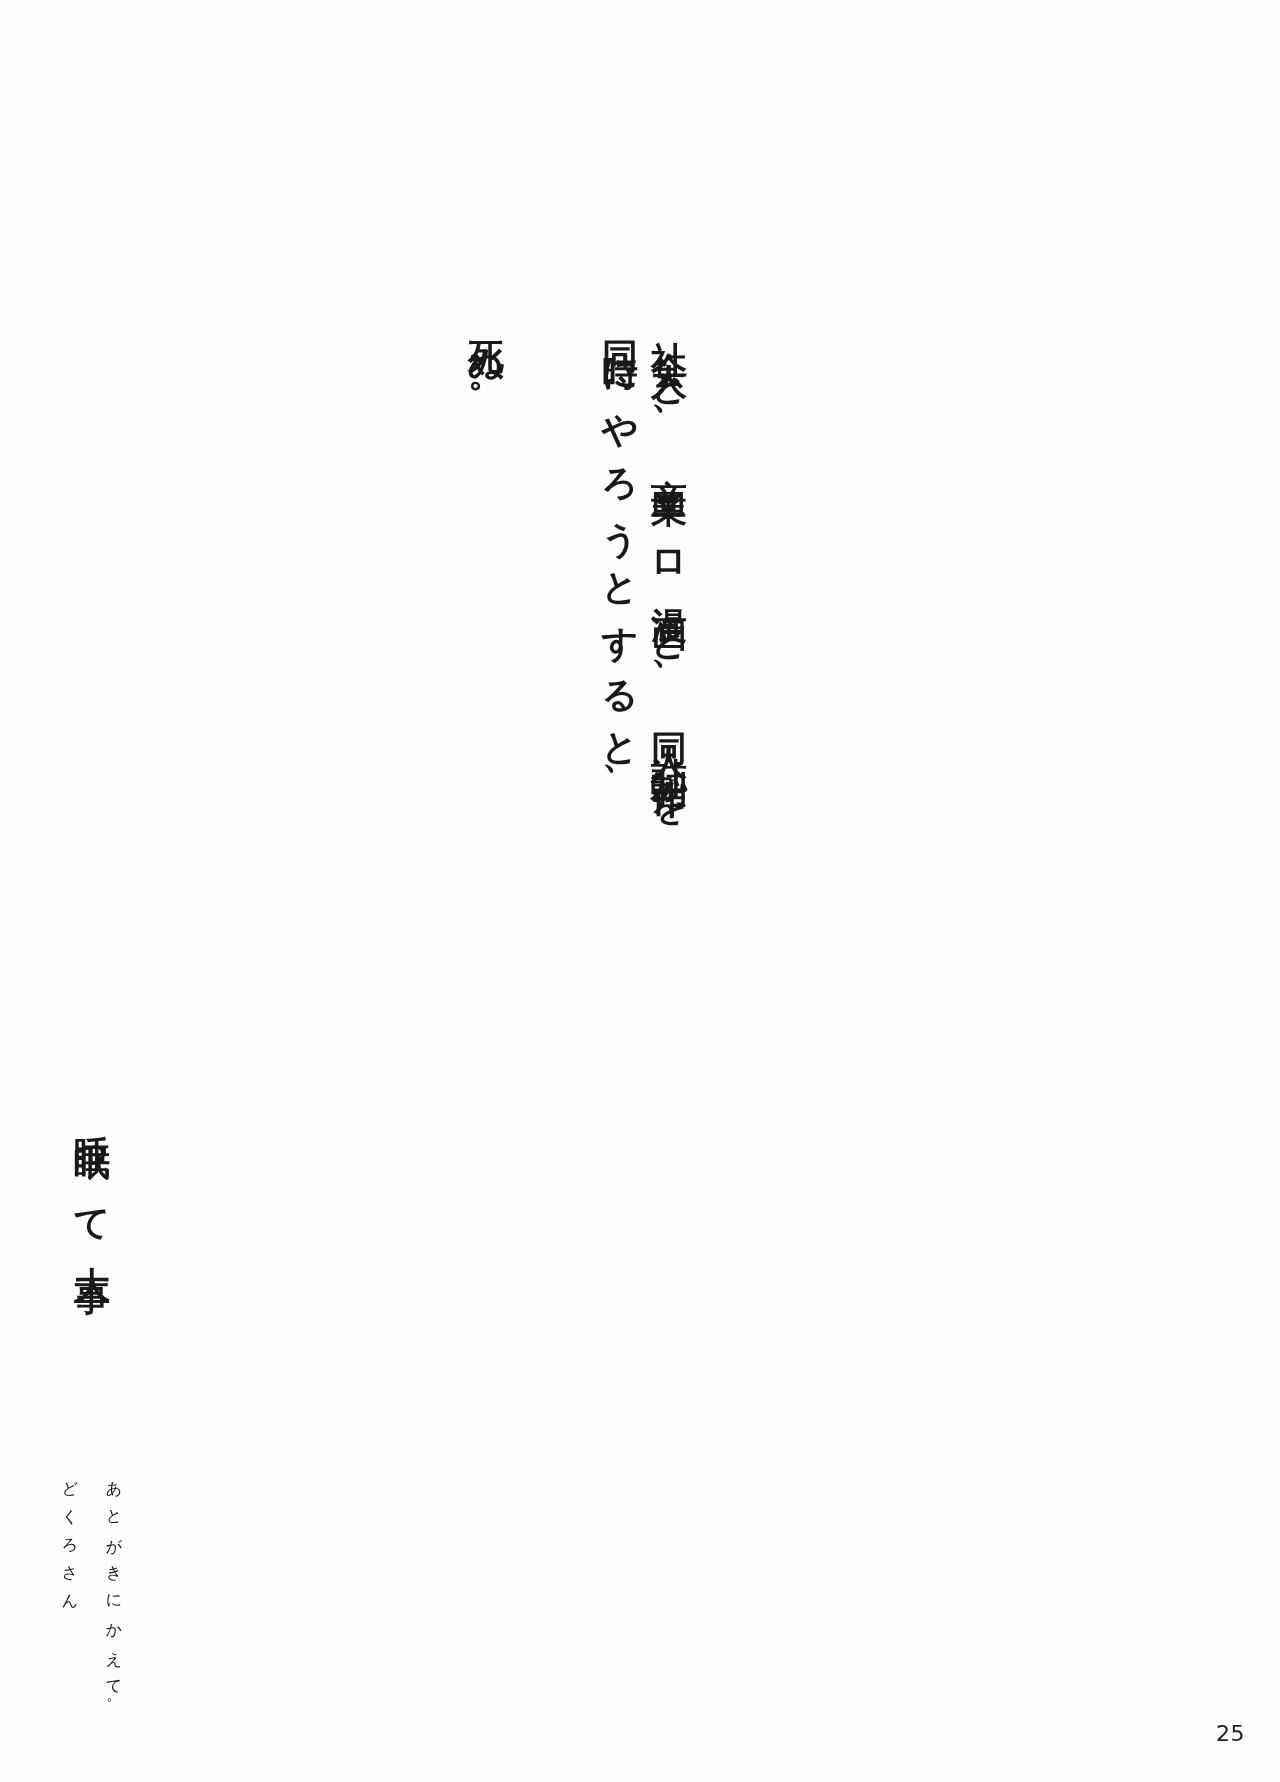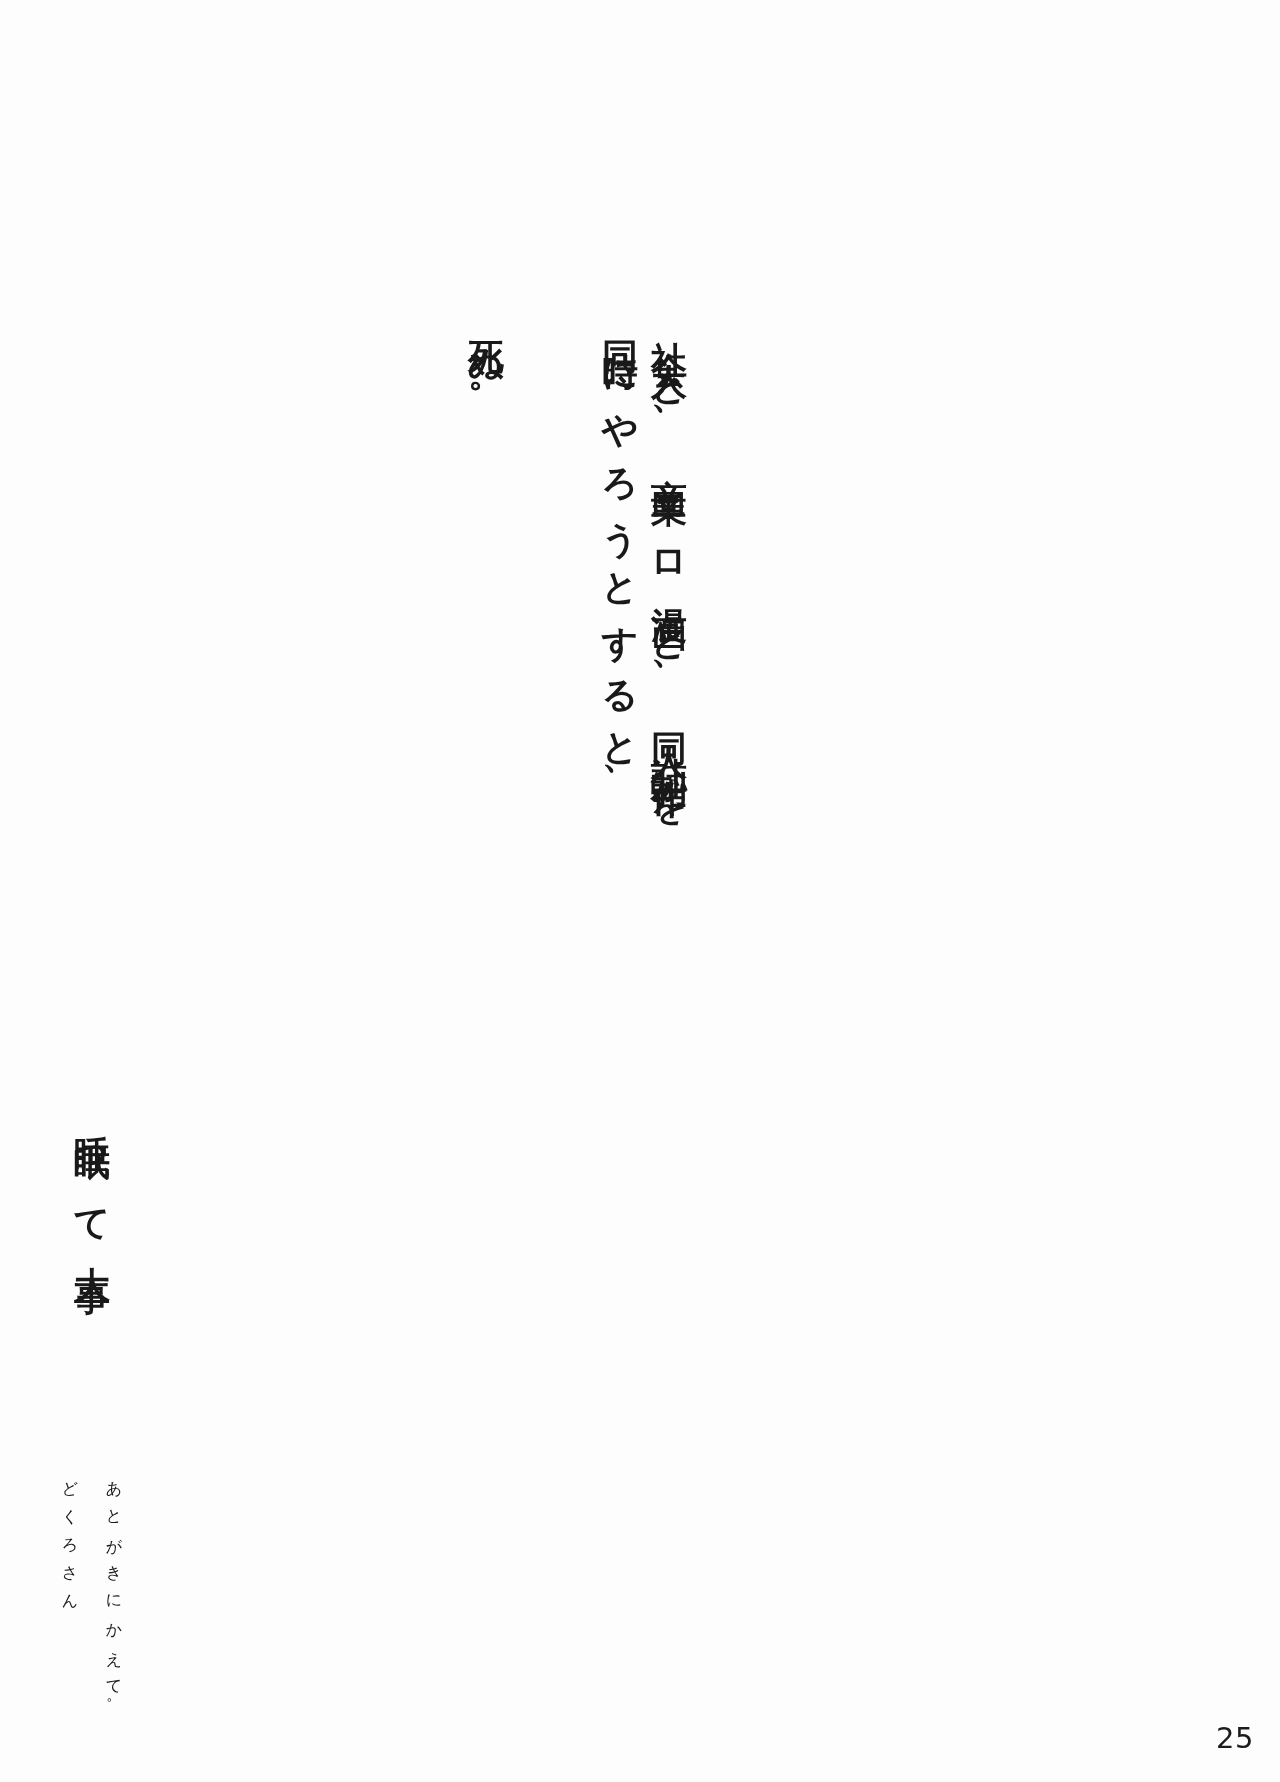--- a/index.html
+++ b/index.html
@@ -39,21 +39,21 @@
   .col-main-2 { left: 603px; top: 312px; }
   .col-main-3 { left: 469px; top: 312px; }
   .col-heading { left: 75px;  top: 1106px; }
   .col-caption { left: 106px; top: 1470px; }
   .col-author  { left: 62px;  top: 1470px; }
   .page-number {
     position: absolute;
     left: 1216px;
     top: 1721px;
     font-family: "DejaVu Sans", "Liberation Sans", sans-serif;
-    font-size: 29px;
+    font-size: 22px;
     font-weight: 400;
     color: #1c1c1c;
     letter-spacing: 0.5px;
   }
 </style>
 </head>
 <body>
 
 <div class="page">
 

